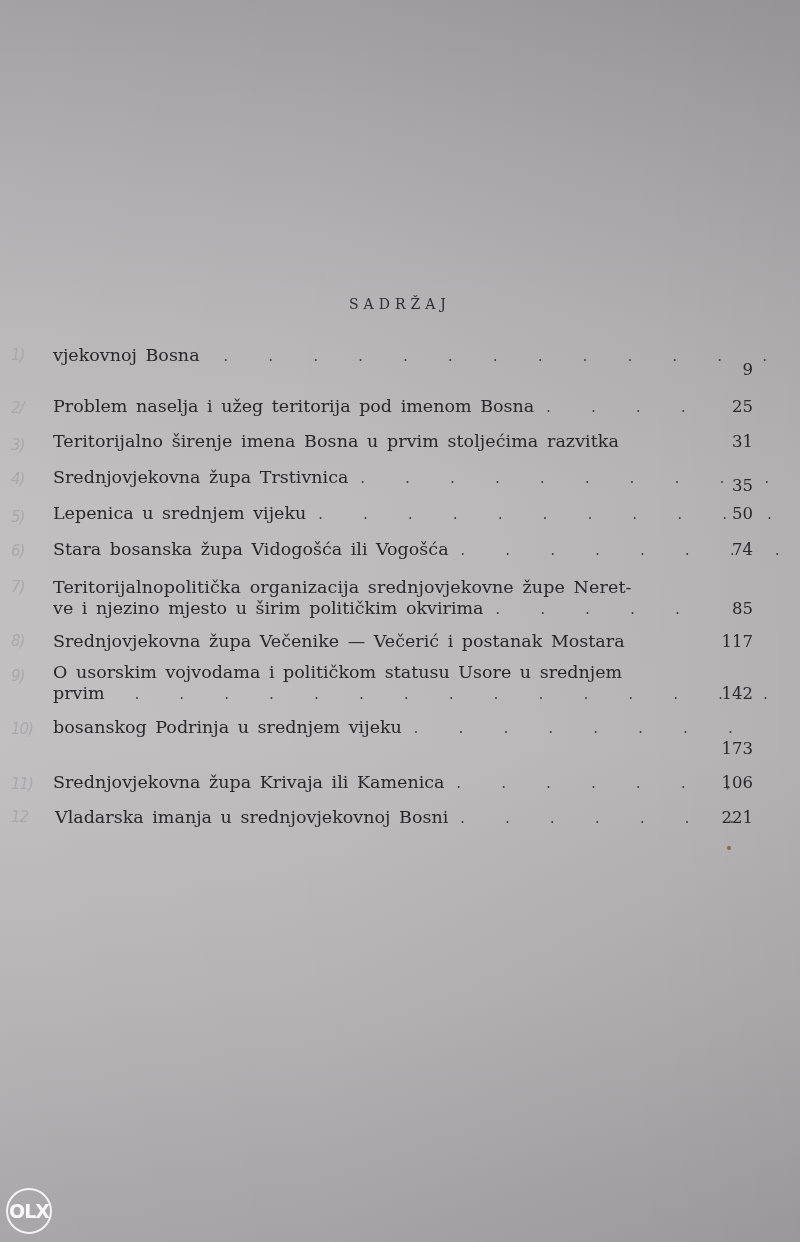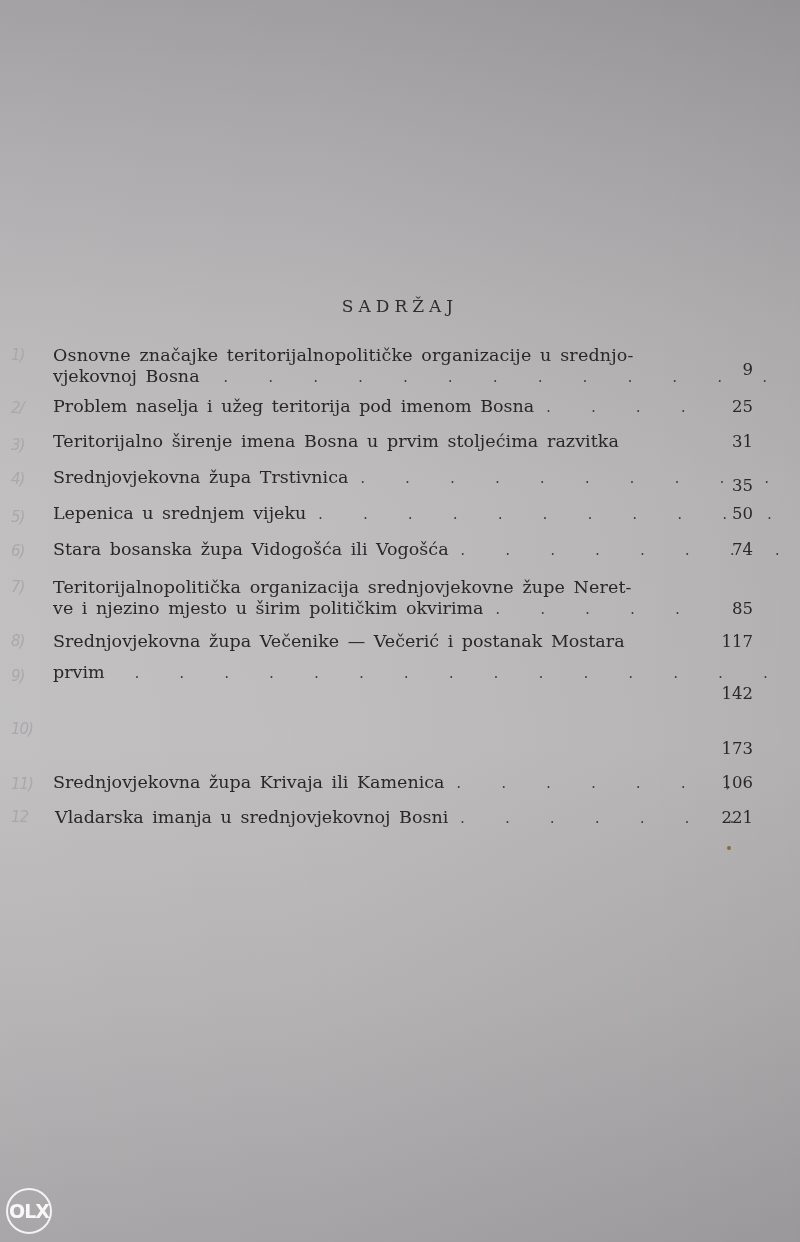--- a/index.html
+++ b/index.html
@@ -22,21 +22,21 @@
       pointer-events: none;
     }
     .heading {
       position: absolute;
       top: 296px;
       left: 0;
       width: 800px;
       text-align: center;
       padding-left: 0;
       box-sizing: border-box;
-      font-size: 17px;
+      font-size: 14px;
       letter-spacing: 5px;
       color: #2d2d30;
     }
     .toc {
       position: absolute;
       left: 0;
       top: 0;
       width: 800px;
     }
     .entry {
@@ -109,21 +109,20 @@
 <body>
 
 <div class="page-shade"></div>
 
 <div class="heading">SADRŽAJ</div>
 
 <div class="toc">
 
   <div class="entry" style="top:345px;">
     <span class="num" style="top:0;">1)</span>
-    <span class="line" style="letter-spacing:0.15px;">Osnovne značajke teritorijalnopolitičke organizacije u srednjo-</span>
     <span class="line">
       <span>vjekovnoj Bosna</span><span class="dots" style="margin-left:24px;">. . . . . . . . . . . . . . . .</span>
     </span>
     <span class="page" style="top:14px;">9</span>
   </div>
 
   <div class="entry" style="top:396px;">
     <span class="num" style="top:2px;">2/</span>
     <span class="line">
       <span>Problem naselja i užeg teritorija pod imenom Bosna</span><span class="dots">. . . .</span>
@@ -171,28 +170,32 @@
   </div>
 
   <div class="entry" style="top:631px;">
     <span class="num" style="top:0;">8)</span>
     <span class="line">Srednjovjekovna župa Večenike — Večerić i postanak Mostara</span>
     <span class="page" style="top:0;">117</span>
   </div>
 
   <div class="entry" style="top:662px;">
     <span class="num" style="top:4px;">9)</span>
+    <span class="line">O usorskim vojvodama i političkom statusu Usore u srednjem</span>
     <span class="line">
       <span>prvim</span><span class="dots" style="margin-left:30px;">. . . . . . . . . . . . . . . . . . .</span>
     </span>
     <span class="page" style="top:21px;">142</span>
   </div>
 
   <div class="entry" style="top:717px;">
     <span class="num" style="top:2px;">10)</span>
+    <span class="line">
+      <span>bosanskog Podrinja u srednjem vijeku</span><span class="dots">. . . . . . . .</span>
+    </span>
     <span class="page" style="top:21px;">173</span>
   </div>
 
   <div class="entry" style="top:772px;">
     <span class="num" style="top:2px;">11)</span>
     <span class="line">
       <span>Srednjovjekovna župa Krivaja ili Kamenica</span><span class="dots">. . . . . . ,</span>
     </span>
     <span class="page" style="top:0;">106</span>
   </div>

